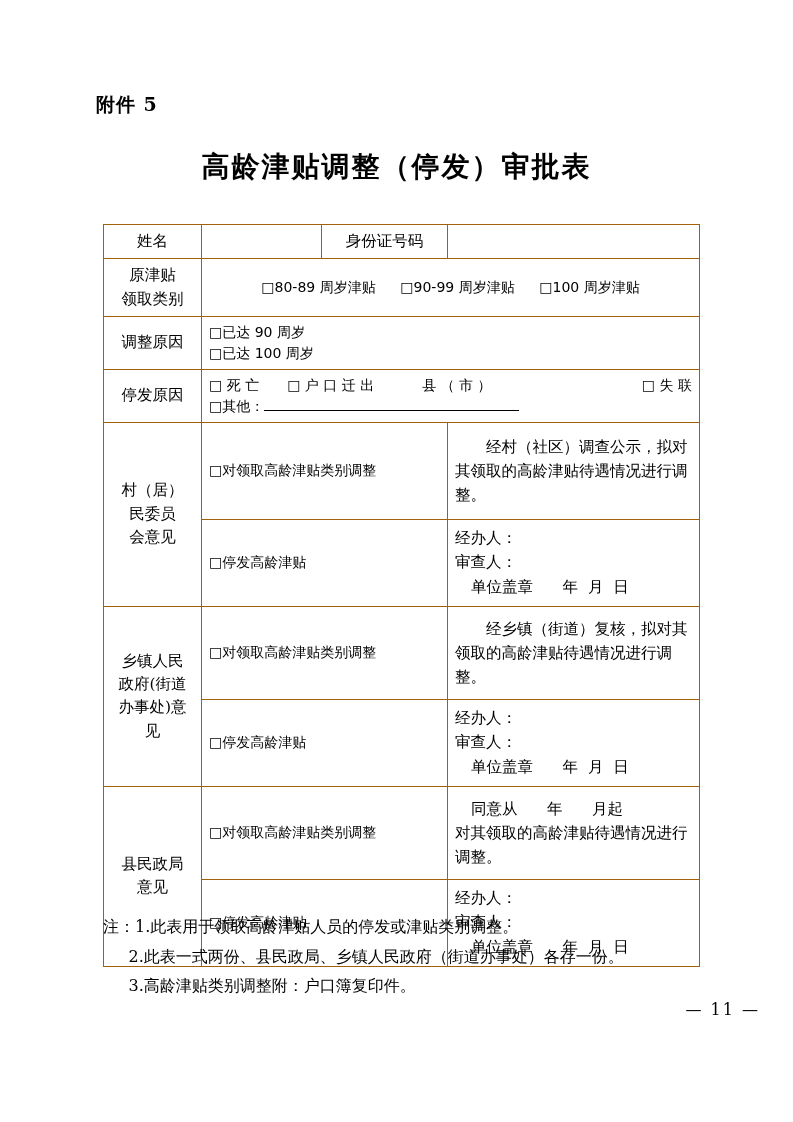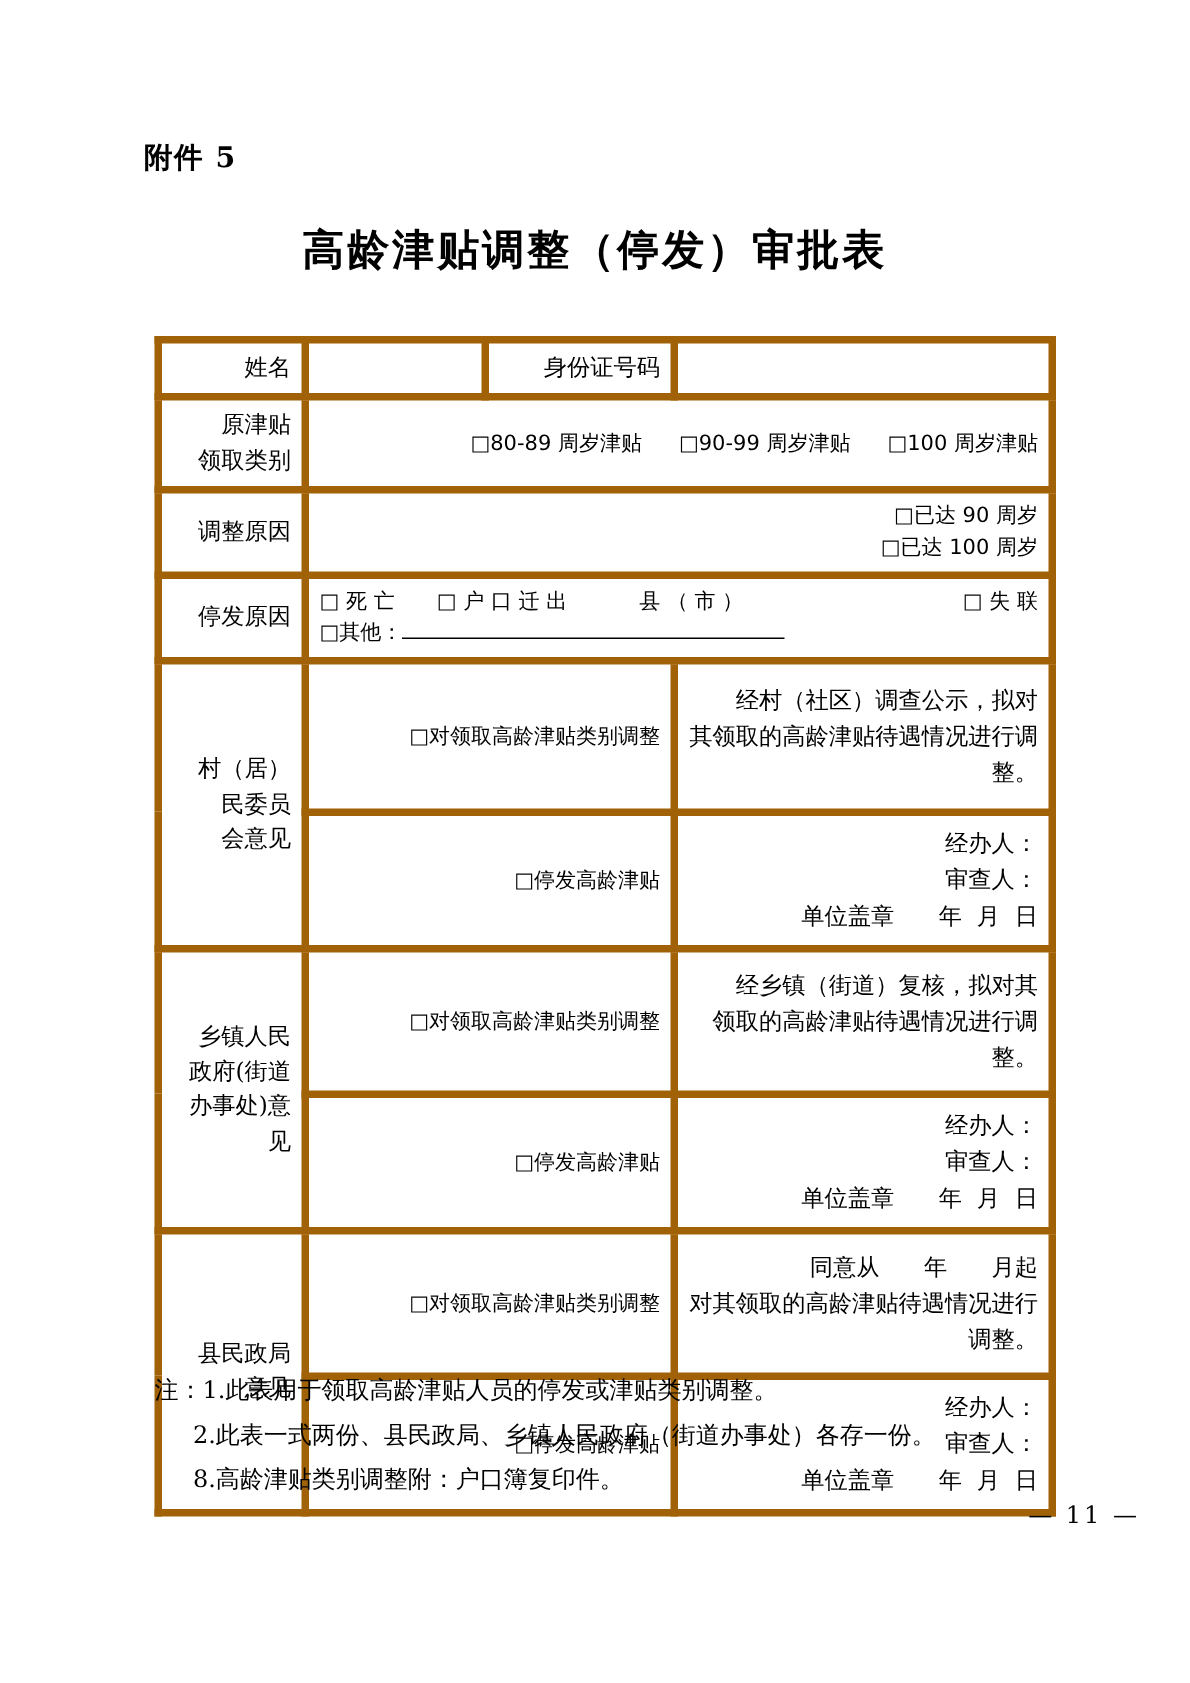--- a/index.html
+++ b/index.html
@@ -42,26 +42,25 @@
   }
   table.form {
     position: absolute;
     left: 103px;
     top: 224px;
     width: 596px;
     border-collapse: collapse;
     table-layout: fixed;
   }
   table.form td {
-    border: 5px solid #a16207;
+    border: 1px solid #a16207;
     font-size: 15.5px;
     line-height: 1.5;
     padding: 5px 7px;
     vertical-align: middle;
-    text-align: right;
   }
   td.lab {
     text-align: center;
     width: 98px;
   }
   td.lab-2l {
     text-align: center;
     line-height: 1.45;
   }
   .cell-left {
@@ -263,18 +262,18 @@
           <div class="sign-block sign-last">单位盖章      年  月  日</div>
         </td>
       </tr>
 
     </tbody>
   </table>
 
   <div class="notes">
     <p class="n1">注：1.此表用于领取高龄津贴人员的停发或津贴类别调整。</p>
     <p class="n2">2.此表一式两份、县民政局、乡镇人民政府（街道办事处）各存一份。</p>
-    <p class="n2">8.高龄津贴类别调整附：户口簿复印件。</p>
+    <p class="n2">3.高龄津贴类别调整附：户口簿复印件。</p>
   </div>
 
   <div class="page-num">— 11 —</div>
 
 </div>
 
 </body></html>

